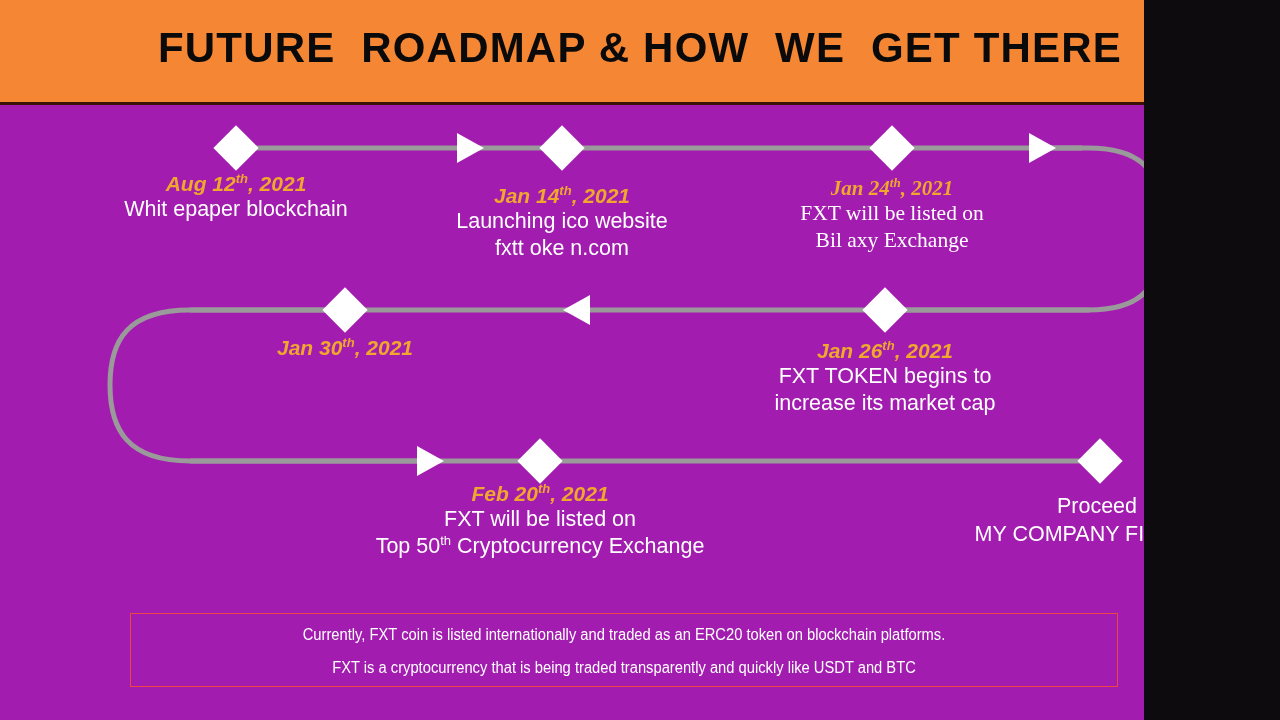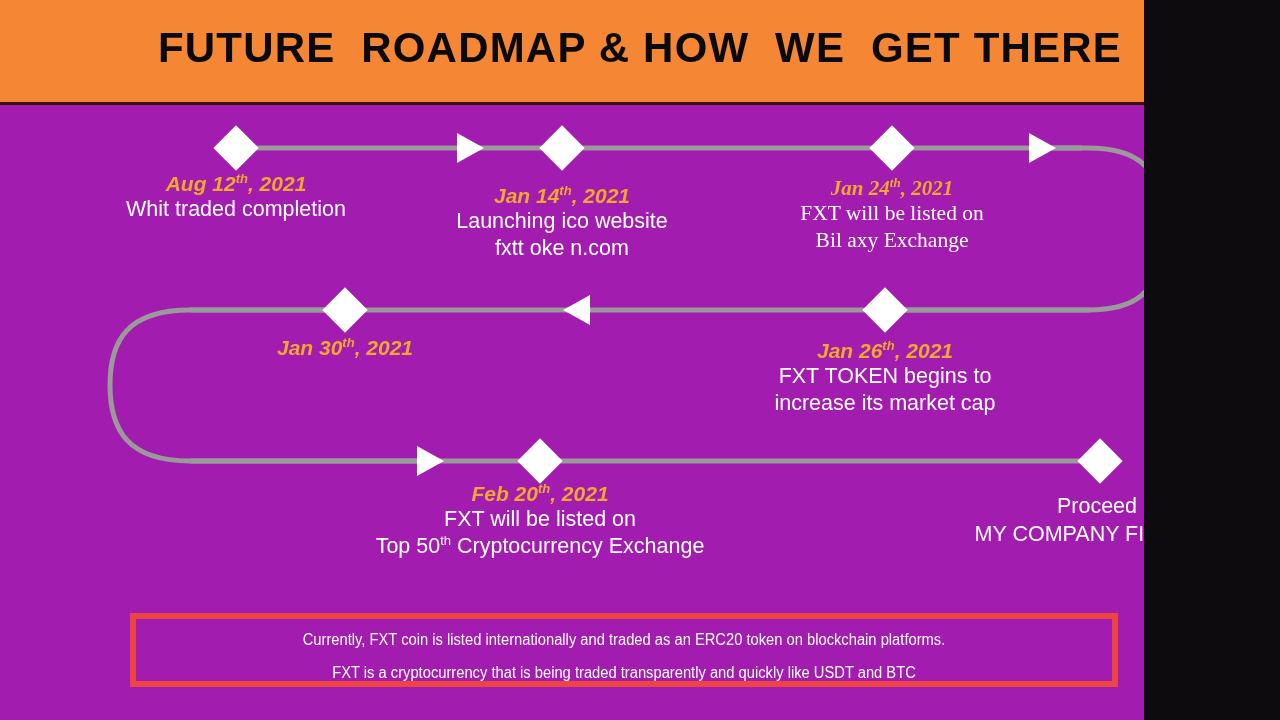--- a/index.html
+++ b/index.html
@@ -88,21 +88,21 @@
   .m-nodate .m-line {
     line-height: 28px;
   }
   
   #footer-box {
     position: absolute;
     left: 130px;
     top: 613px;
     width: 988px;
     height: 74px;
-    border: 6px solid #ef4444;
+    border: 1px solid #ef4444;
     box-sizing: border-box;
   }
   .footer-line {
     position: absolute;
     width: 100%;
     text-align: center;
     color: #ffffff;
     font-size: 16px;
     font-family: "Liberation Sans", sans-serif;
     transform: scaleX(0.92);
@@ -145,21 +145,21 @@
     <rect x="869" y="294" width="32" height="32" transform="rotate(45 885 310)" fill="#ffffff"></rect>
 
     <rect x="524" y="445" width="32" height="32" transform="rotate(45 540 461)" fill="#ffffff"></rect>
     <rect x="1084" y="445" width="32" height="32" transform="rotate(45 1100 461)" fill="#ffffff"></rect>
   </svg>
 
   <div class="milestone" style="left:36px; top:172px; width:400px;">
     <div class="m-date">
       <span>Aug 12</span><sup>th</sup><span>, 2021</span>
     </div>
-    <div class="m-line">Whit traded  completion</div>
+    <div class="m-line">Whit epaper  blockchain</div>
   </div>
 
   <div class="milestone" style="left:362px; top:184px; width:400px;">
     <div class="m-date">
       <span>Jan 14</span><sup>th</sup><span>, 2021</span>
     </div>
     <div class="m-line">Launching ico website</div>
     <div class="m-line">fxtt oke n.com</div>
   </div>
 

